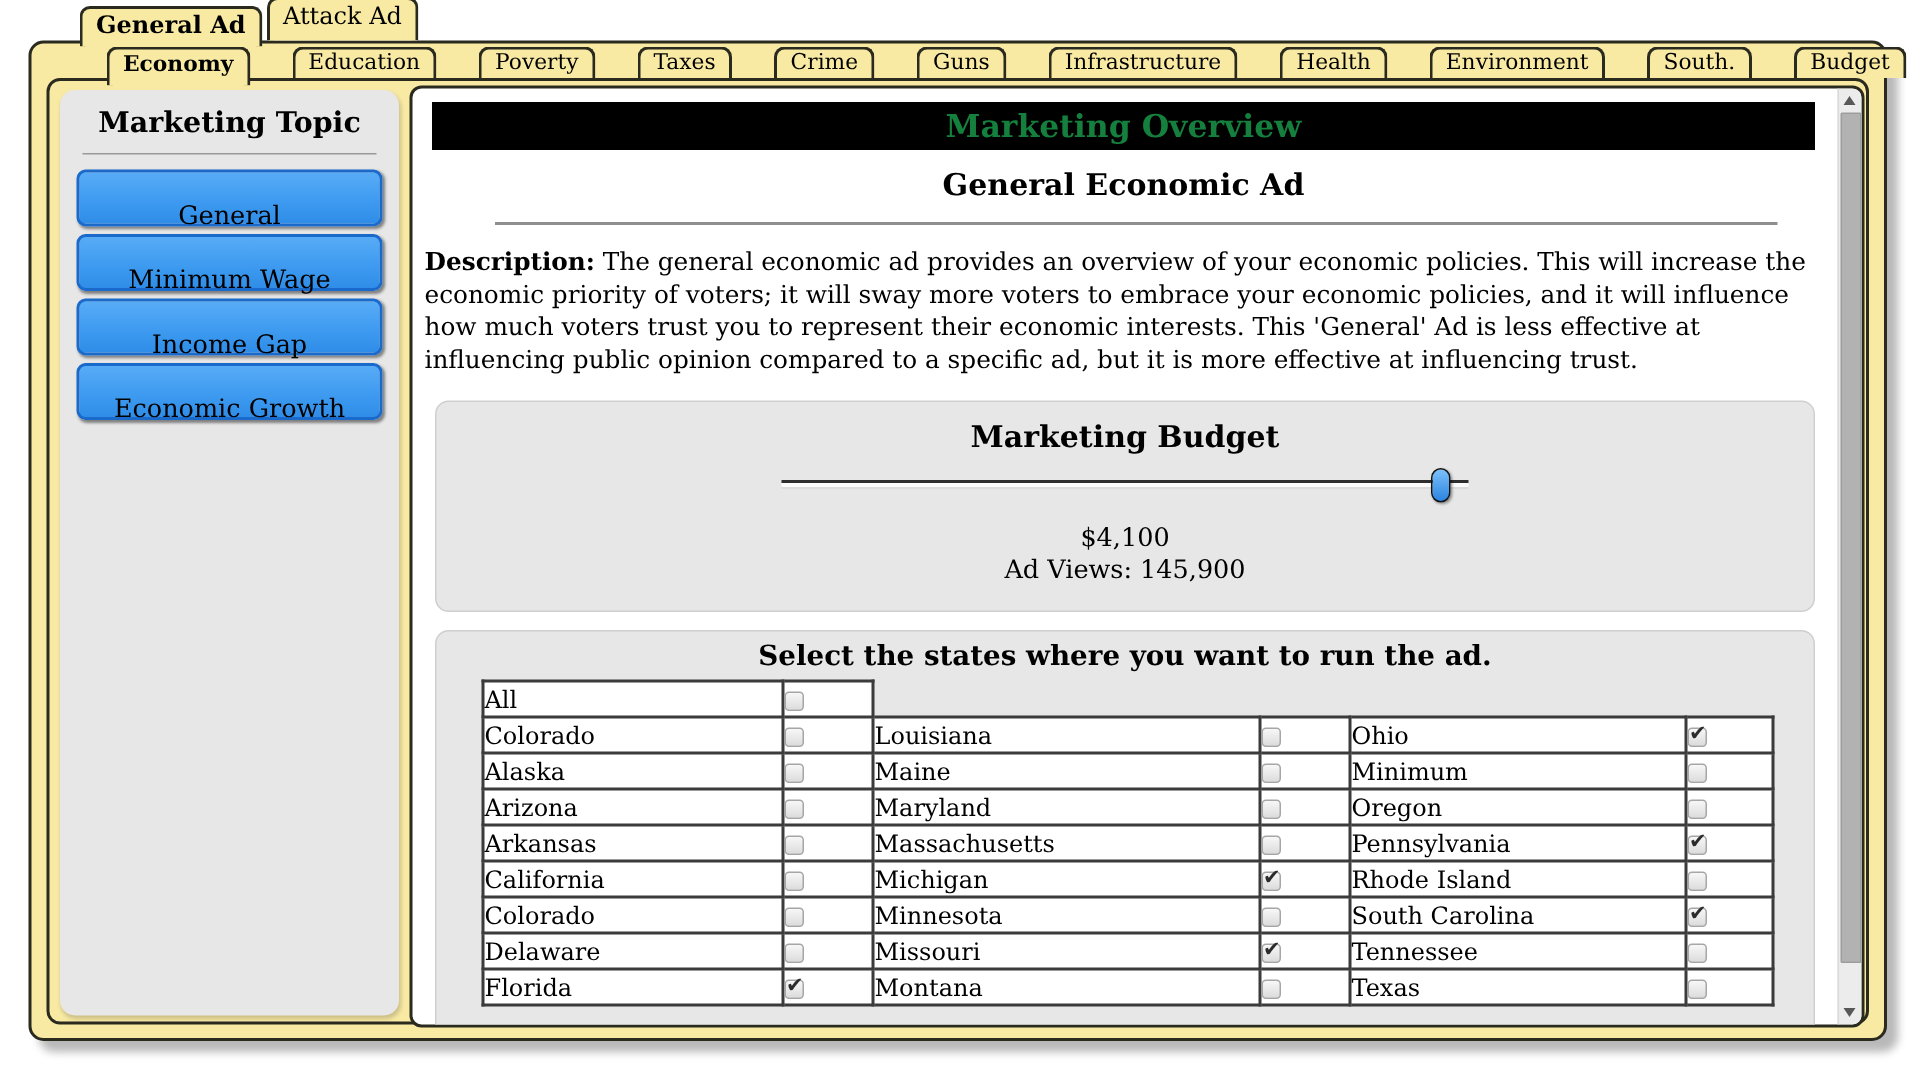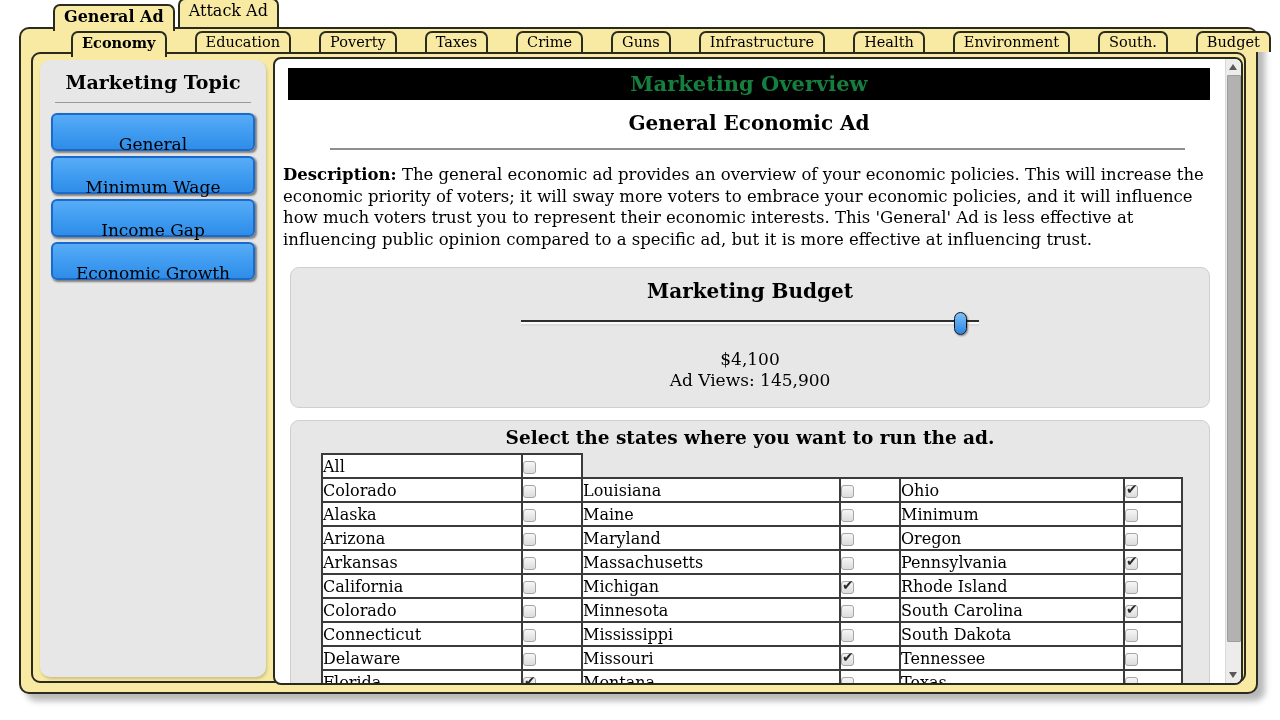--- a/index.html
+++ b/index.html
@@ -243,28 +243,20 @@
                 <td>Rhode Island</td>
                 <td><span class="cb"></span></td>
               </tr>
               <tr>
                 <td>Colorado</td>
                 <td><span class="cb"></span></td>
                 <td>Minnesota</td>
                 <td><span class="cb"></span></td>
                 <td>South Carolina</td>
                 <td><span class="cb checked"></span></td>
-              </tr>
-              <tr>
-                <td>Connecticut</td>
-                <td><span class="cb"></span></td>
-                <td>Mississippi</td>
-                <td><span class="cb"></span></td>
-                <td>South Dakota</td>
-                <td><span class="cb"></span></td>
               </tr>
               <tr>
                 <td>Delaware</td>
                 <td><span class="cb"></span></td>
                 <td>Missouri</td>
                 <td><span class="cb checked"></span></td>
                 <td>Tennessee</td>
                 <td><span class="cb"></span></td>
               </tr>
               <tr>

